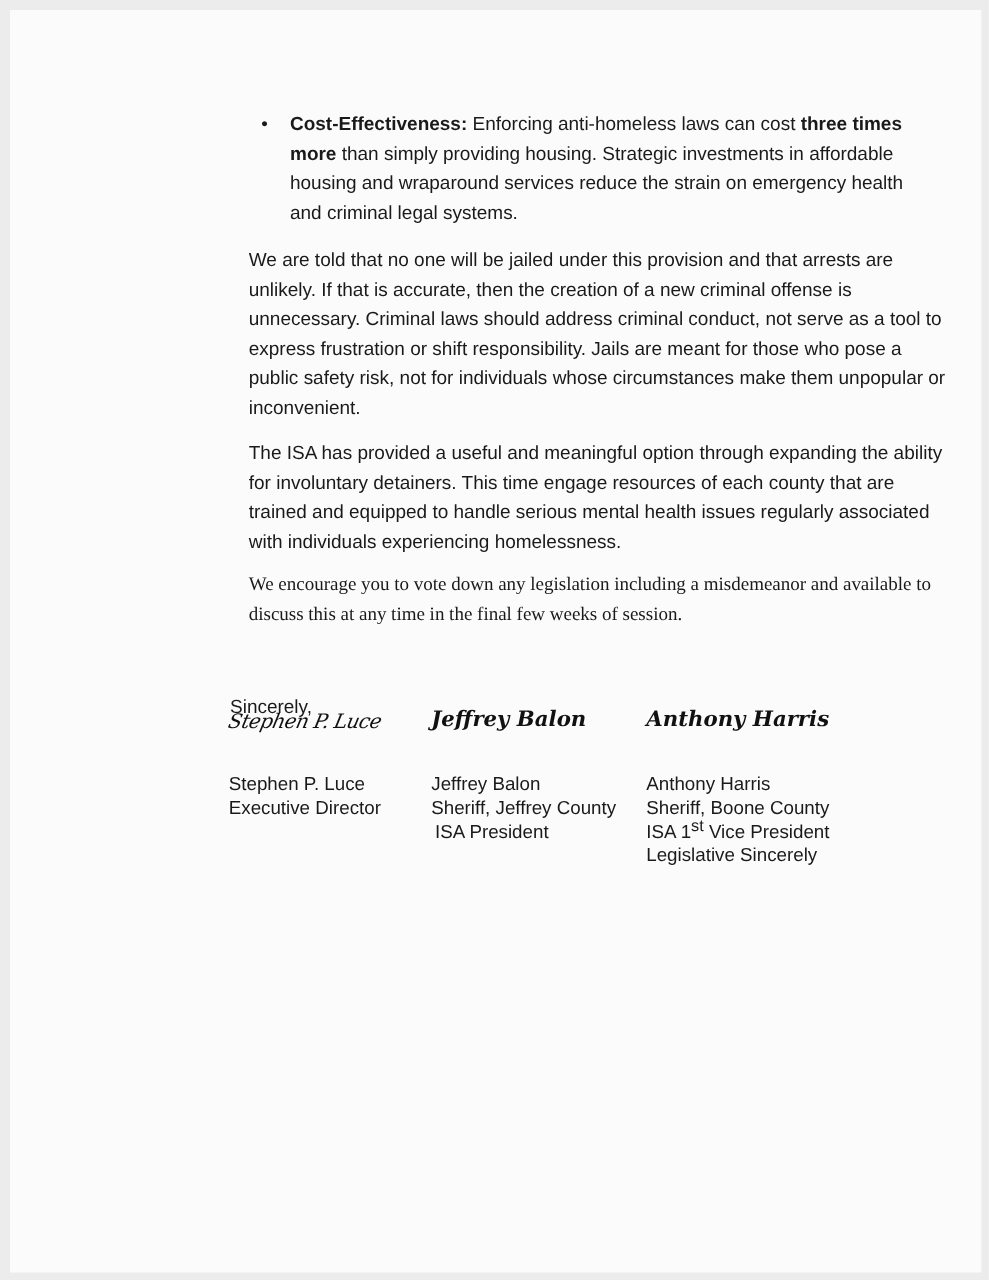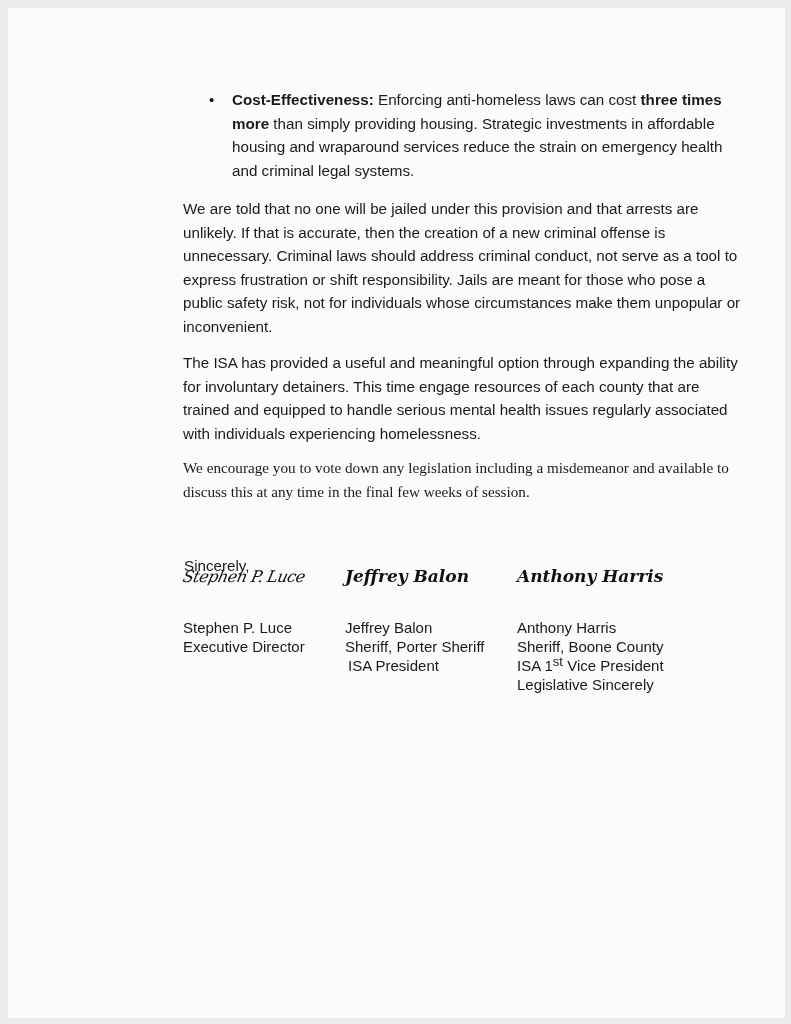--- a/index.html
+++ b/index.html
@@ -36,21 +36,21 @@
       position: relative;
       padding-left: 49px;
     }
     .bullet-dot {
       position: absolute;
       left: 26px; top: 0;
       font-size: 15px;
     }
     .para {
       position: absolute;
-      left: 0;
+      left: 16px;
       width: 560px;
       margin: 0;
     }
     b { font-weight: bold; text-align: center; }
     .closing { position: absolute; left: 1px; top: 522px; margin-top: 24px; }
     .sig {
       position: absolute;
       top: 557px;
       font-family: "DejaVu Serif", serif;
       font-style: italic;
@@ -95,21 +95,21 @@
     <div class="sig sig-2">Jeffrey Balon</div>
     <div class="sig sig-3">Anthony Harris</div>
 
     <div class="signer signer-1">
       <div>Stephen P. Luce</div>
       <div>Executive Director</div>
     </div>
 
     <div class="signer signer-2">
       <div>Jeffrey Balon</div>
-      <div>Sheriff, Porter Sheriff</div>
+      <div>Sheriff, Jeffrey County</div>
       <div style="padding-left:3px;">ISA President</div>
     </div>
 
     <div class="signer signer-3">
       <div>Anthony Harris</div>
       <div>Sheriff, Boone County</div>
       <div><span>ISA 1</span><sup>st</sup><span> Vice President</span></div>
       <div>Legislative Sincerely</div>
     </div>
 

